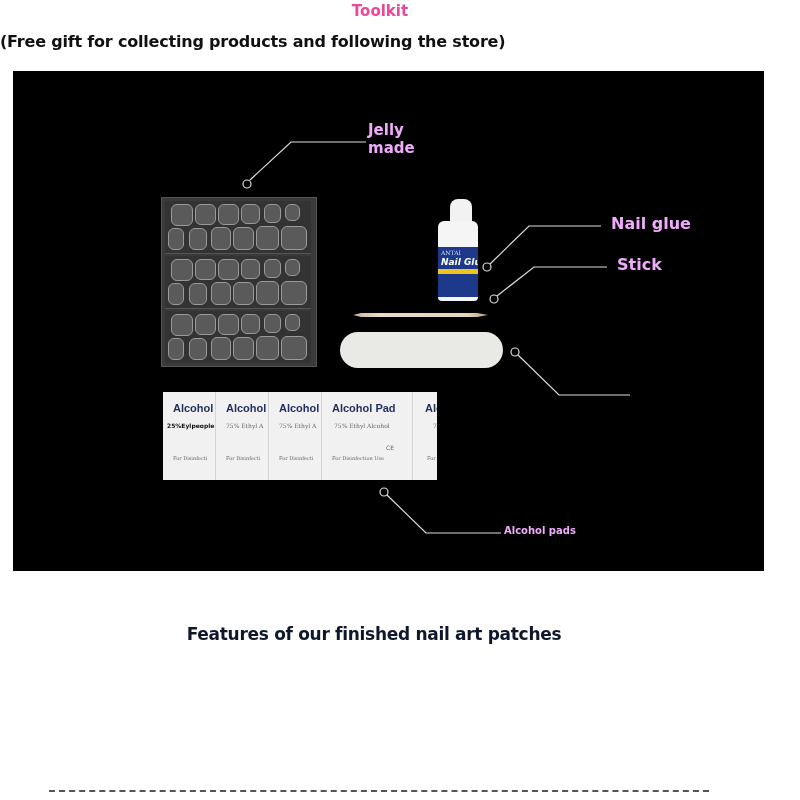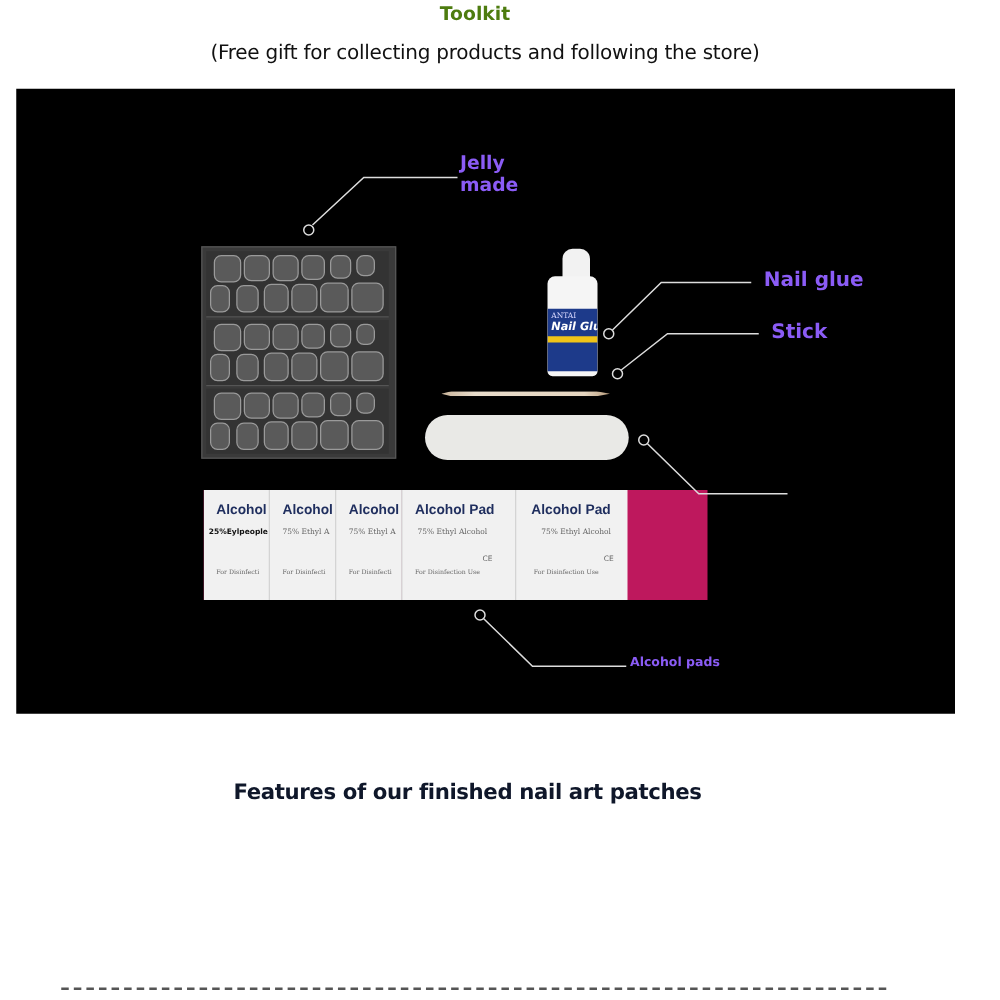--- a/index.html
+++ b/index.html
@@ -2,32 +2,32 @@
 <html><head>
   <meta charset="utf-8">
   <style>
     html, body { margin: 0; padding: 0; }
     body {
       width: 800px; height: 800px; background: #ffffff; position: relative; overflow: hidden;
       font-family: "DejaVu Sans", "Liberation Sans", sans-serif; color: #111;
     }
     .title {
       position: absolute; left: 0; width: 760px; text-align: center; top: 2px;
-      font-size: 15px; font-weight: bold; color: #4d7c0f;
+      font-size: 15px; font-weight: bold; color: #ec4899;
     }
     .subtitle {
-      position: absolute; left: 0; width: 776px; text-align: center; top: 32px;
-      font-size: 16px; font-weight: normal; color: #111; letter-spacing: -0.2px;
+      position: absolute; left: 0; width: 776px; top: 32px;
+      font-size: 16px; font-weight: bold; color: #111; letter-spacing: -0.2px;
     }
     .panel {
       position: absolute; left: 13px; top: 71px; width: 751px; height: 500px; background: #000;
       overflow: hidden;
     }
     .callout-label {
-      position: absolute; color: #8b5cf6; font-weight: bold; font-family: "DejaVu Sans", sans-serif;
+      position: absolute; color: #f0abfc; font-weight: bold; font-family: "DejaVu Sans", sans-serif;
       line-height: 1.2;
     }
     svg.lines { position: absolute; left: 0; top: 0; }
 
     
     .jelly {
       position: absolute; left: 148px; top: 126px; width: 154px; height: 168px;
       background: #3a3a3a; border: 1px solid #555;
     }
     .jelly-strip {
@@ -68,21 +68,21 @@
       clip-path: polygon(0 50%, 6% 0, 92% 0, 100% 50%, 92% 100%, 6% 100%);
     }
     
     .file {
       position: absolute; left: 327px; top: 261px; width: 163px; height: 36px; background: #e9e9e6;
       border-radius: 18px;
     }
 
     
     .pads {
-      position: absolute; left: 150px; top: 321px; width: 403px; height: 88px; background: #be185d;
+      position: absolute; left: 150px; top: 321px; width: 274px; height: 88px; background: #14532d;
       overflow: hidden;
     }
     .pad {
       position: absolute; top: 0; height: 88px; background: #f1f1f1; border-left: 1px solid #d4d4d4;
     }
     .pad-title {
       position: absolute; top: 10px; left: 10px; white-space: nowrap; font-size: 11px; font-weight: bold; color: #1f2e5e;
       font-family: "Liberation Sans", sans-serif;
     }
     .pad-sub {

